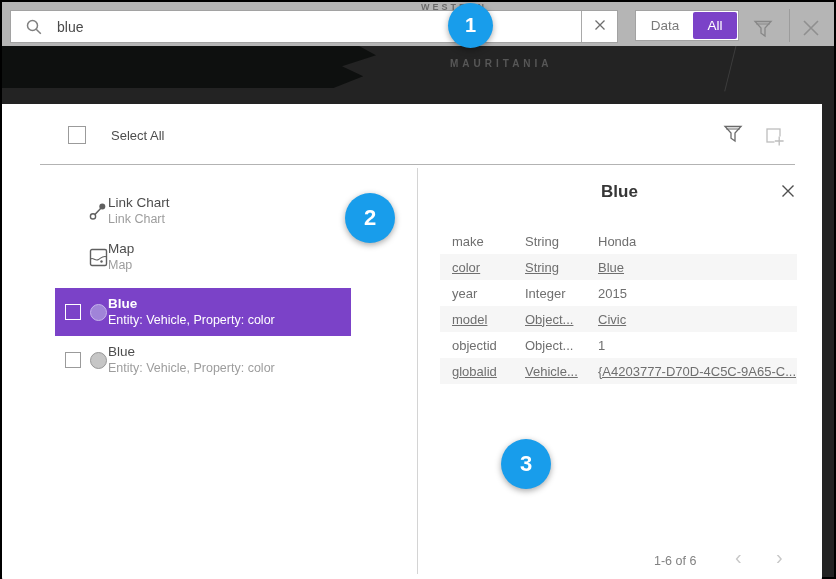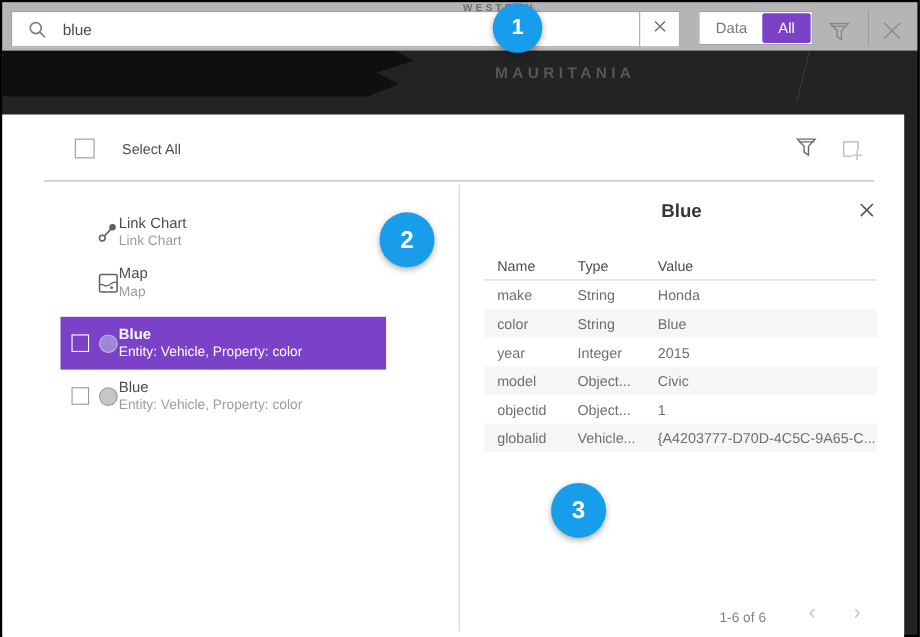--- a/index.html
+++ b/index.html
@@ -5,21 +5,21 @@
   html,body{margin:0;padding:0;background:#000;}
   #screen{position:relative;width:836px;height:579px;background:#000;overflow:hidden;
           font-family:"Liberation Sans",sans-serif;}
   
   .backdrop{position:absolute;left:2px;top:2px;width:832px;height:575px;background:#232323;}
   .landmass{position:absolute;left:0;top:44px;width:425px;height:42px;background:#0e100f;
             clip-path:polygon(0 0,84% 0,88% 22%,80% 48%,85% 72%,78% 100%,0 100%);}
   .borderline{position:absolute;left:728px;top:42px;width:1px;height:48px;background:#3c3c3c;transform:rotate(14deg);}
   .blcorner{position:absolute;left:0;top:558px;width:118px;height:17px;background:#121212;}
   .map-label{position:absolute;font-weight:bold;}
-  .lbl-mauritania{left:448px;top:56px;font-size:14px;letter-spacing:4px;color:#575757;}
+  .lbl-mauritania{left:448px;top:56px;font-size:10px;letter-spacing:4px;color:#575757;}
   .lbl-saopaulo{left:51px;top:567px;font-size:10px;letter-spacing:1px;color:#454545;}
   
   .topbar{position:absolute;left:2px;top:2px;width:832px;height:44px;background:#b5b5b5;z-index:3;}
   .lbl-western{position:absolute;left:419px;top:0px;font-size:9px;letter-spacing:3px;color:#2e2e2e;opacity:.55;font-weight:bold;}
   .searchbox{position:absolute;left:8px;top:8px;width:608px;height:33px;background:#fff;
              border:1px solid #a2a2a2;box-sizing:border-box;display:flex;align-items:center;}
   .searchbox .mag{margin-left:14px;flex:none;display:flex;}
   .searchbox input{flex:1;border:none;outline:none;background:transparent;color:#4a4a4a;
                    font:14px "Liberation Sans",sans-serif;padding:0 0 0 14px;}
   .clear-seg{width:35px;align-self:stretch;border-left:1px solid #a9a9a9;display:flex;
@@ -61,21 +61,21 @@
   #item-2{top:184px;height:48px;}
   #item-3{top:232px;height:48px;}
   
   .detail-title{position:absolute;left:415px;top:78px;width:405px;text-align:center;
                 font-size:17px;font-weight:600;color:#363636;}
   #detail-close{left:778px;top:79px;}
   .dtable{position:absolute;left:438px;top:124px;width:357px;font-size:13px;}
   .thead,.trow{display:grid;grid-template-columns:73px 73px 1fr;align-items:center;padding-left:12px;box-sizing:border-box;}
   .thead{height:27px;color:#4d4d4d;border-bottom:1px solid #d6d6d6;}
   .trow{height:26px;color:#6f6f6f;}
-  .trow.alt{background:#f6f6f6;}
+  .trow.alt{background:#f6f6f6;text-decoration:underline;}
   .thead span,.trow span{white-space:nowrap;overflow:hidden;}
   .pag-label{position:absolute;left:652px;top:450px;font-size:12.5px;color:#828282;}
   .pag-btn{position:absolute;top:441px;font-size:20px;color:#c8c8c8;background:none;border:none;cursor:pointer;
            font-family:"Liberation Sans",sans-serif;}
   #pag-prev{left:727px;}
   #pag-next{left:768px;}
   
   .badge{position:absolute;border-radius:50%;background:#189deb;color:#fff;display:flex;
          align-items:center;justify-content:center;font-weight:bold;z-index:10;
          box-shadow:0 2px 6px rgba(0,0,0,.35);}
@@ -210,25 +210,20 @@
     </div>
 
     <div class="detail-title">Blue</div>
     <button class="iconbtn" id="detail-close">
       <svg width="16" height="16" viewBox="0 0 16 16">
           <path d="M2.5 2.5 L13.5 13.5 M13.5 2.5 L2.5 13.5" stroke="#4f4f4f" stroke-width="1.4"></path>
         </svg>
     </button>
 
     <div class="dtable">
-      <div class="thead">
-        <span>Name</span>
-        <span>Type</span>
-        <span>Value</span>
-      </div>
       <div class="trow">
         <span>make</span>
           <span>String</span>
           <span>Honda</span>
       </div>
       <div class="trow alt">
         <span>color</span>
           <span>String</span>
           <span>Blue</span>
       </div>

